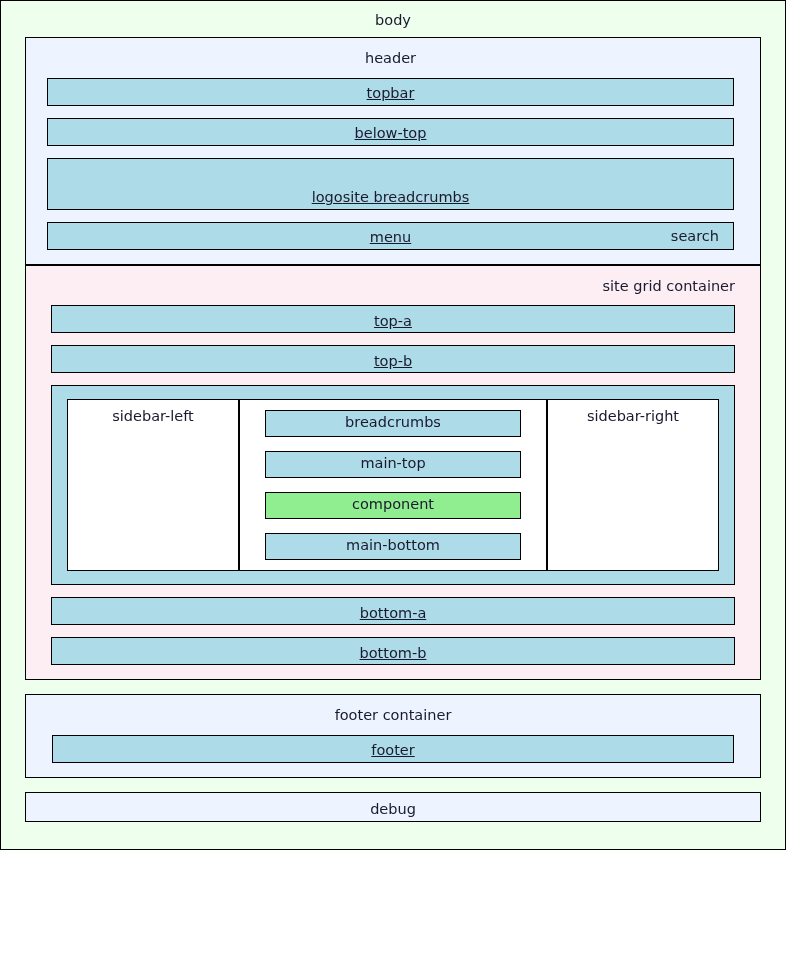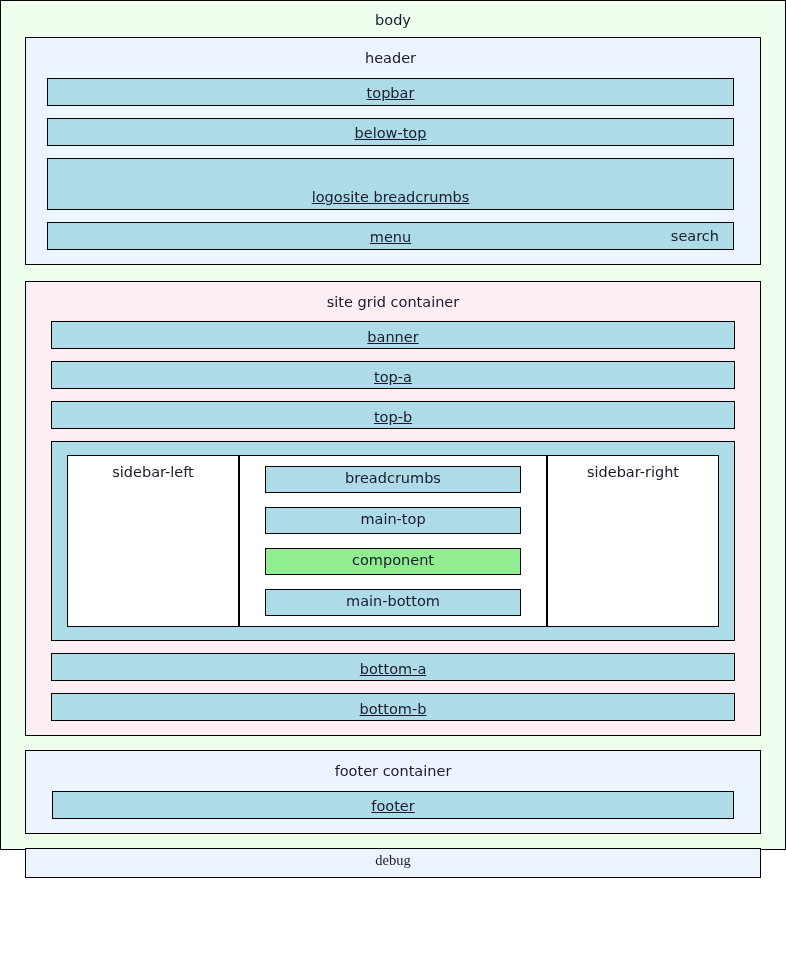--- a/index.html
+++ b/index.html
@@ -36,21 +36,20 @@
     background: #eeffee;
     border: 1.8px solid #000000;
     padding: 4px 24px 14px 24px;
   }
   #body-label { padding-top: 4px; padding-bottom: 6px; }
 
   
   #header-box {
     background: #eef4ff;
     padding: 6px 26px 14px 21px;
-    margin-bottom: 16px;
   }
   #header-label { padding-top: 3px; padding-bottom: 8px; }
 
   .bar {
     background: #addce8;
     border: 1.6px solid #000000;
     display: flex;
     align-items: flex-end;
     justify-content: center;
     height: 28px;
@@ -76,21 +75,21 @@
     top: 50%;
     transform: translateY(-50%);
   }
 
   
   #grid-box {
     background: #fdeef4;
     padding: 6px 25px 14px 25px;
     margin-bottom: 14px;
   }
-  #grid-label { padding-top: 3px; padding-bottom: 8px; }
+  #grid-label { padding-top: 3px; padding-bottom: 8px; text-align: right; }
 
   
   #content-row {
     background: #addce8;
     border: 1.6px solid #000000;
     display: flex;
     padding: 13px 15px;
     margin-bottom: 12px;
   }
   .col {
@@ -124,23 +123,22 @@
     margin-bottom: 14px;
   }
   #footer-label { padding-top: 3px; padding-bottom: 8px; }
 
   
   #debug-box {
     background: #eef4ff;
     border: 1.6px solid #000000;
     height: 30px;
     display: flex;
-    align-items: flex-start;
-    justify-content: center;
-    font-family: Liberation Serif, serif;
+    align-items: flex-end;
+    justify-content: center;
   }
 </style>
 </head>
 <body>
 
 <div id="body-box">
 
   <span id="body-label" class="lbl">body</span>
 
   <div id="header-box" class="blk">
@@ -161,23 +159,20 @@
 
     <div class="bar" id="menu-bar">
       <span class="lbl">menu</span>
       <span id="search-label" class="lbl">search</span>
     </div>
   </div>
 
   <div id="grid-box" class="blk">
     <span id="grid-label" class="lbl">site grid container</span>
 
-    <div class="bar">
-      <span class="lbl">banner</span>
-    </div>
 
     <div class="bar">
       <span class="lbl">top-a</span>
     </div>
 
     <div class="bar">
       <span class="lbl">top-b</span>
     </div>
 
     <div id="content-row">

